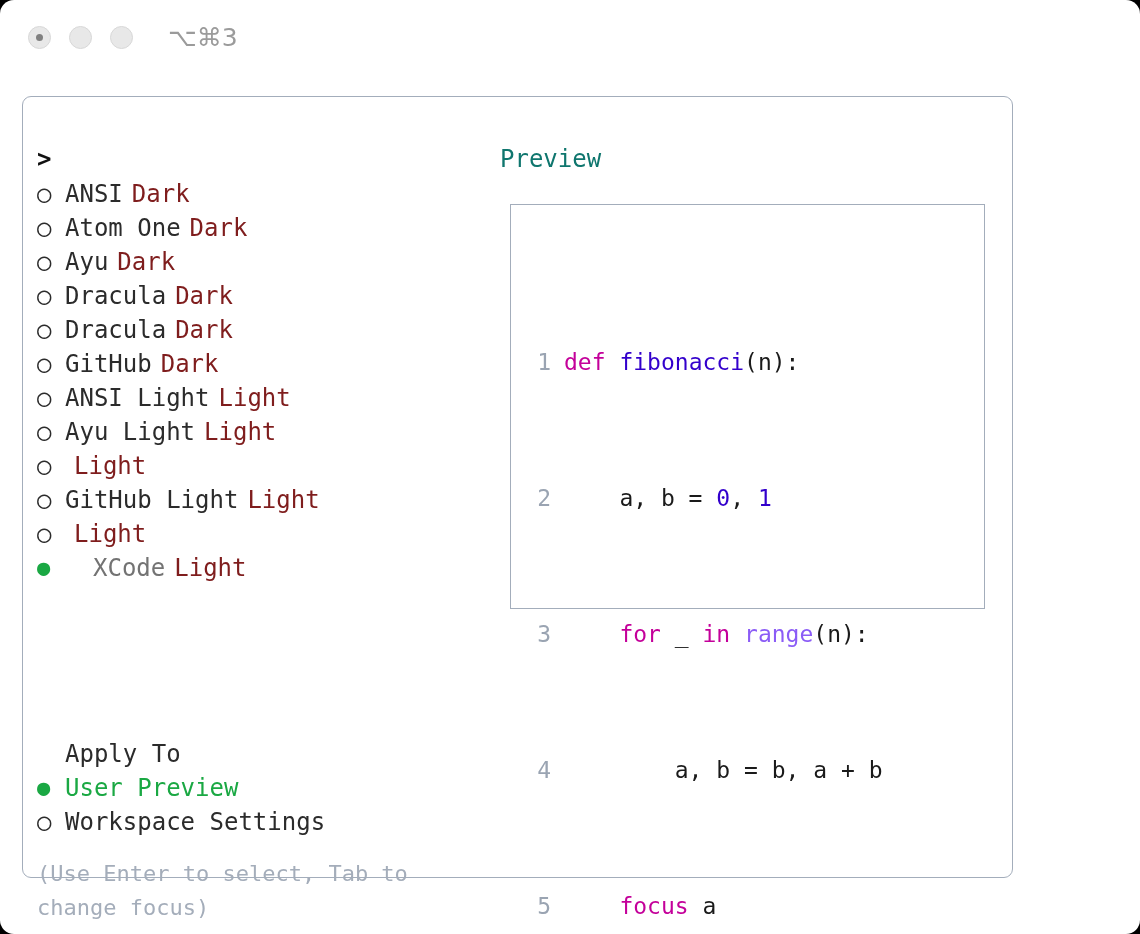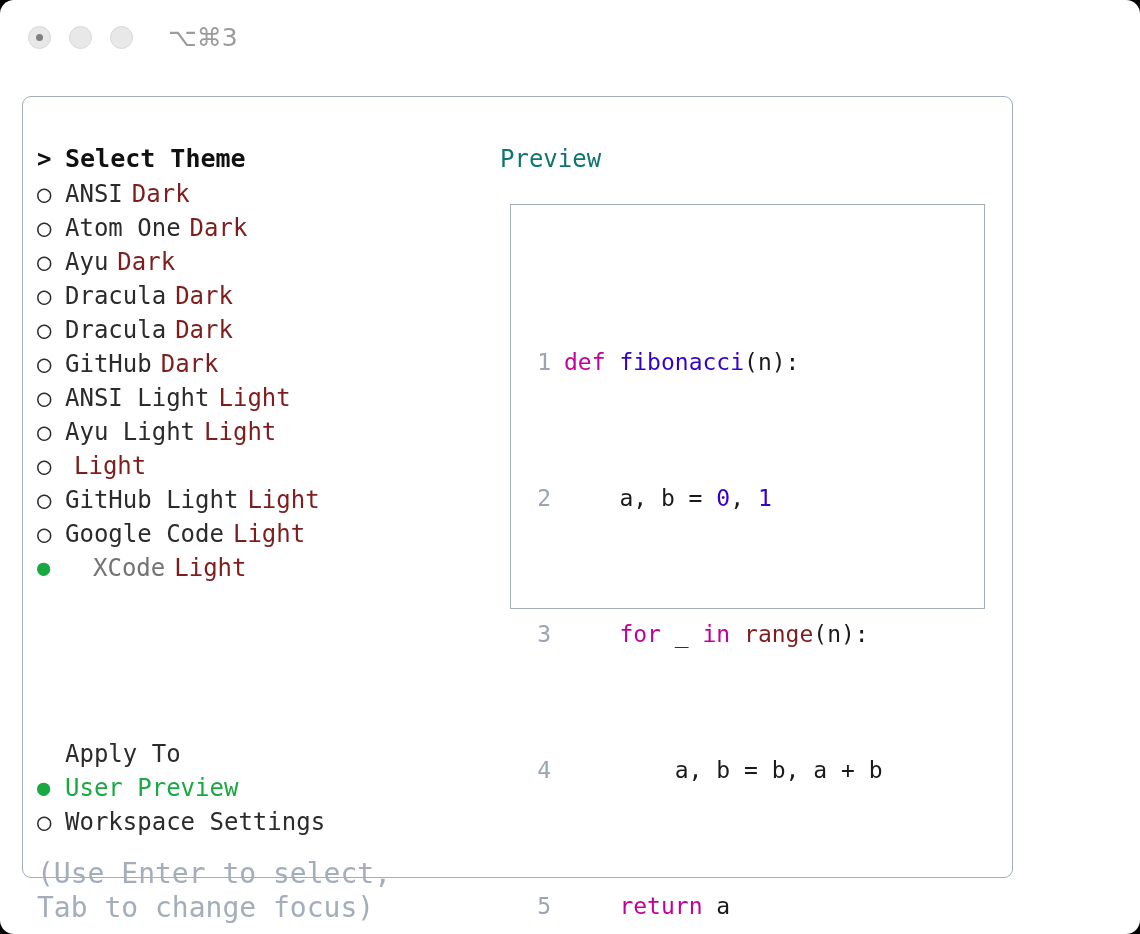--- a/index.html
+++ b/index.html
@@ -138,21 +138,21 @@
   }
   .apply-name { color: #2b2b2b; }
   .apply-name.selected { color: #1aa843; }
 
   #hint-text {
     position: absolute;
     left: 14px;
     top: 760px;
     width: 420px;
     color: #a4adba;
-    font-size: 28px;
+    font-size: 22px;
     line-height: 34px;
   }
 
   
   #preview-label {
     position: absolute;
     left: 477px;
     top: 44px;
     font-size: 24px;
     color: #0f766e;
@@ -181,21 +181,21 @@
   .lnum {
     display: inline-block;
     width: 26px;
     text-align: right;
     color: #9aa4b2;
     margin-right: 13px;
   }
   .tok-kw   { color: #c4009a; }
   .tok-fn   { color: #3300cc; }
   .tok-num  { color: #3300cc; }
-  .tok-call { color: #7f1d1d; }
+  .tok-call { color: #8b5cf6; }
   .tok-txt  { color: #1a1a1a; }
 </style>
 </head>
 <body>
 
 <div id="app-window">
 
   <div id="titlebar">
     <div class="traffic-lights">
       <div class="light">
@@ -206,21 +206,20 @@
     </div>
     <div id="shortcut-hint">⌥⌘3</div>
   </div>
 
   <div id="main-panel">
 
     <div id="theme-column">
 
       <div class="row" id="select-theme-header">
         <span class="marker">&gt;</span>
-        <span>Select Theme</span>
       </div>
 
       <div class="row">
         <span class="marker">○</span>
         <span class="theme-name">ANSI</span>
         <span class="theme-kind">Dark</span>
       </div>
 
       <div class="row">
         <span class="marker">○</span>
@@ -270,21 +269,20 @@
       </div>
 
       <div class="row">
         <span class="marker">○</span>
         <span class="theme-name">GitHub Light</span>
         <span class="theme-kind">Light</span>
       </div>
 
       <div class="row">
         <span class="marker">○</span>
-        <span class="theme-name">Google Code</span>
         <span class="theme-kind">Light</span>
       </div>
 
       <div class="row">
         <span class="marker sel bullet">●</span>
         <span class="theme-name selected">XCode</span>
         <span class="theme-kind">Light</span>
       </div>
     </div>
 
@@ -310,21 +308,21 @@
       <div id="code-area">
 
         <span class="code-line"><span class="lnum">1</span><span class="tok-kw">def</span><span class="tok-txt"> </span><span class="tok-fn">fibonacci</span><span class="tok-txt">(n):</span></span>
 
         <span class="code-line"><span class="lnum">2</span><span class="tok-txt">    a, b = </span><span class="tok-num">0</span><span class="tok-txt">, </span><span class="tok-num">1</span></span>
 
         <span class="code-line"><span class="lnum">3</span><span class="tok-txt">    </span><span class="tok-kw">for</span><span class="tok-txt"> _ </span><span class="tok-kw">in</span><span class="tok-txt"> </span><span class="tok-call">range</span><span class="tok-txt">(n):</span></span>
 
         <span class="code-line"><span class="lnum">4</span><span class="tok-txt">        a, b = b, a + b</span></span>
 
-        <span class="code-line"><span class="lnum">5</span><span class="tok-txt">    </span><span class="tok-kw">return</span><span class="tok-txt"> a</span></span>
+        <span class="code-line"><span class="lnum">5</span><span class="tok-txt">    </span><span class="tok-kw">focus</span><span class="tok-txt"> a</span></span>
 
         
         
 
         
 
         
 
         
 

